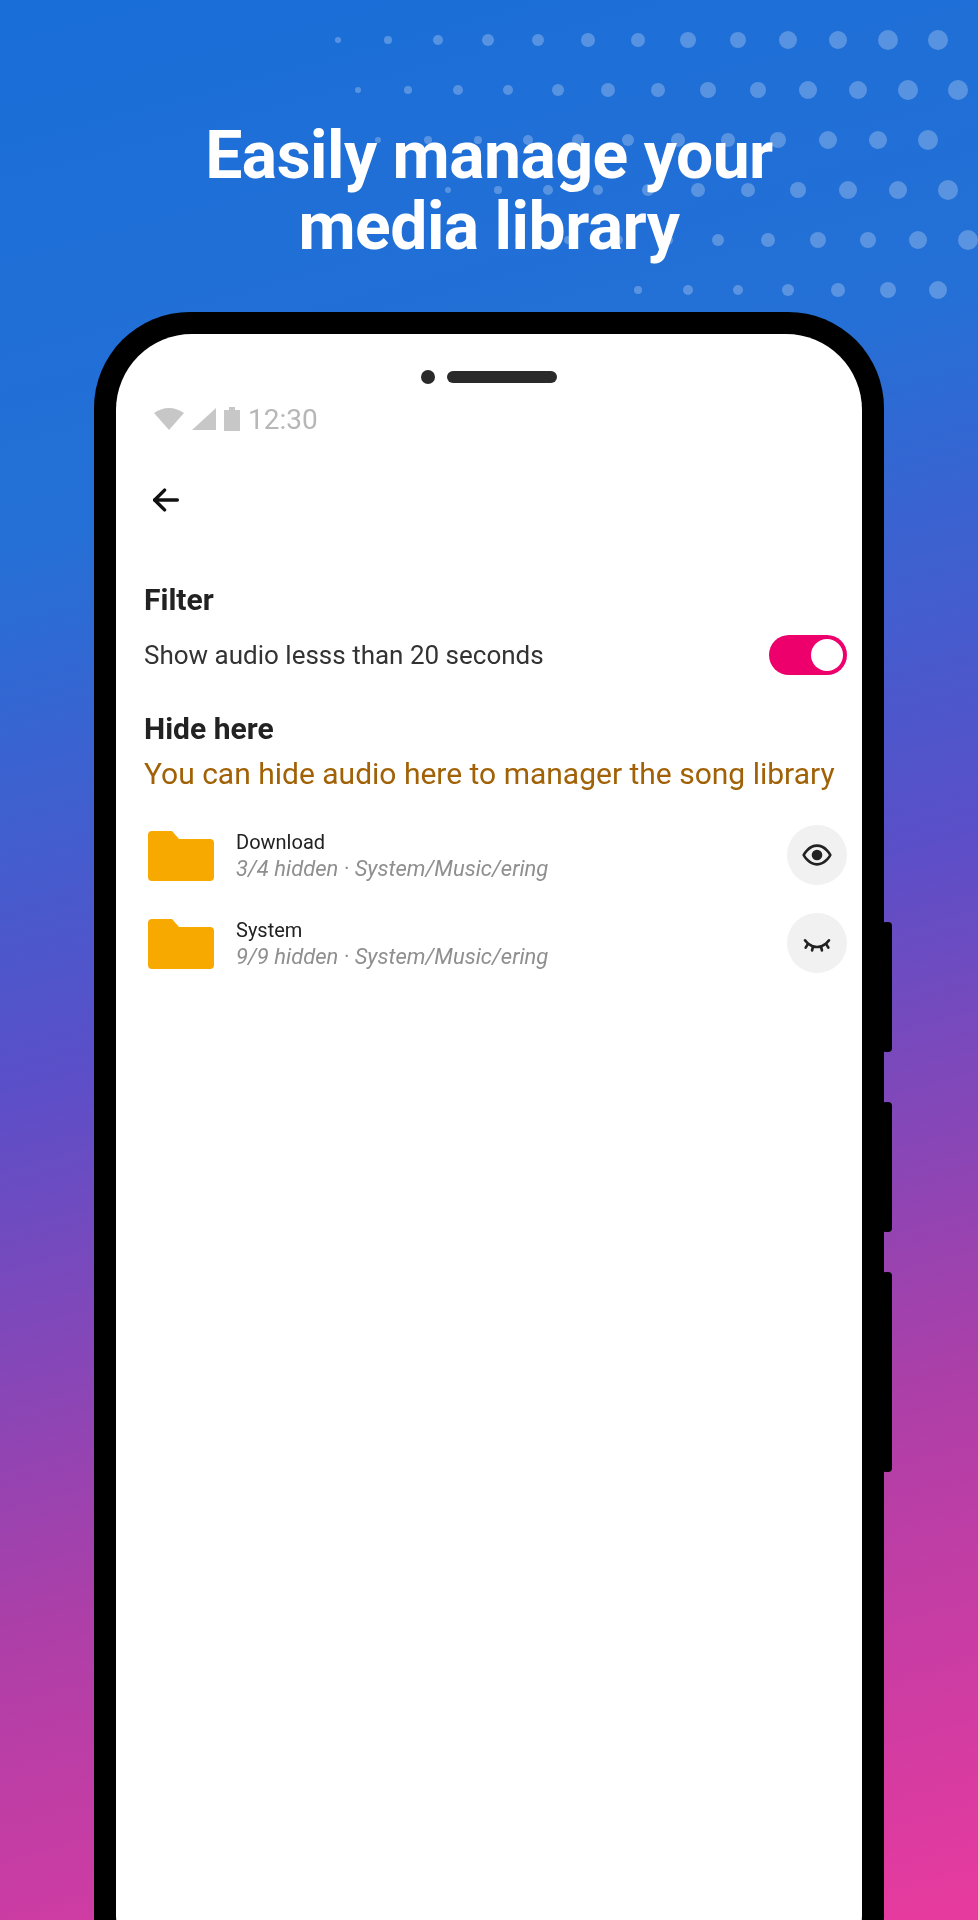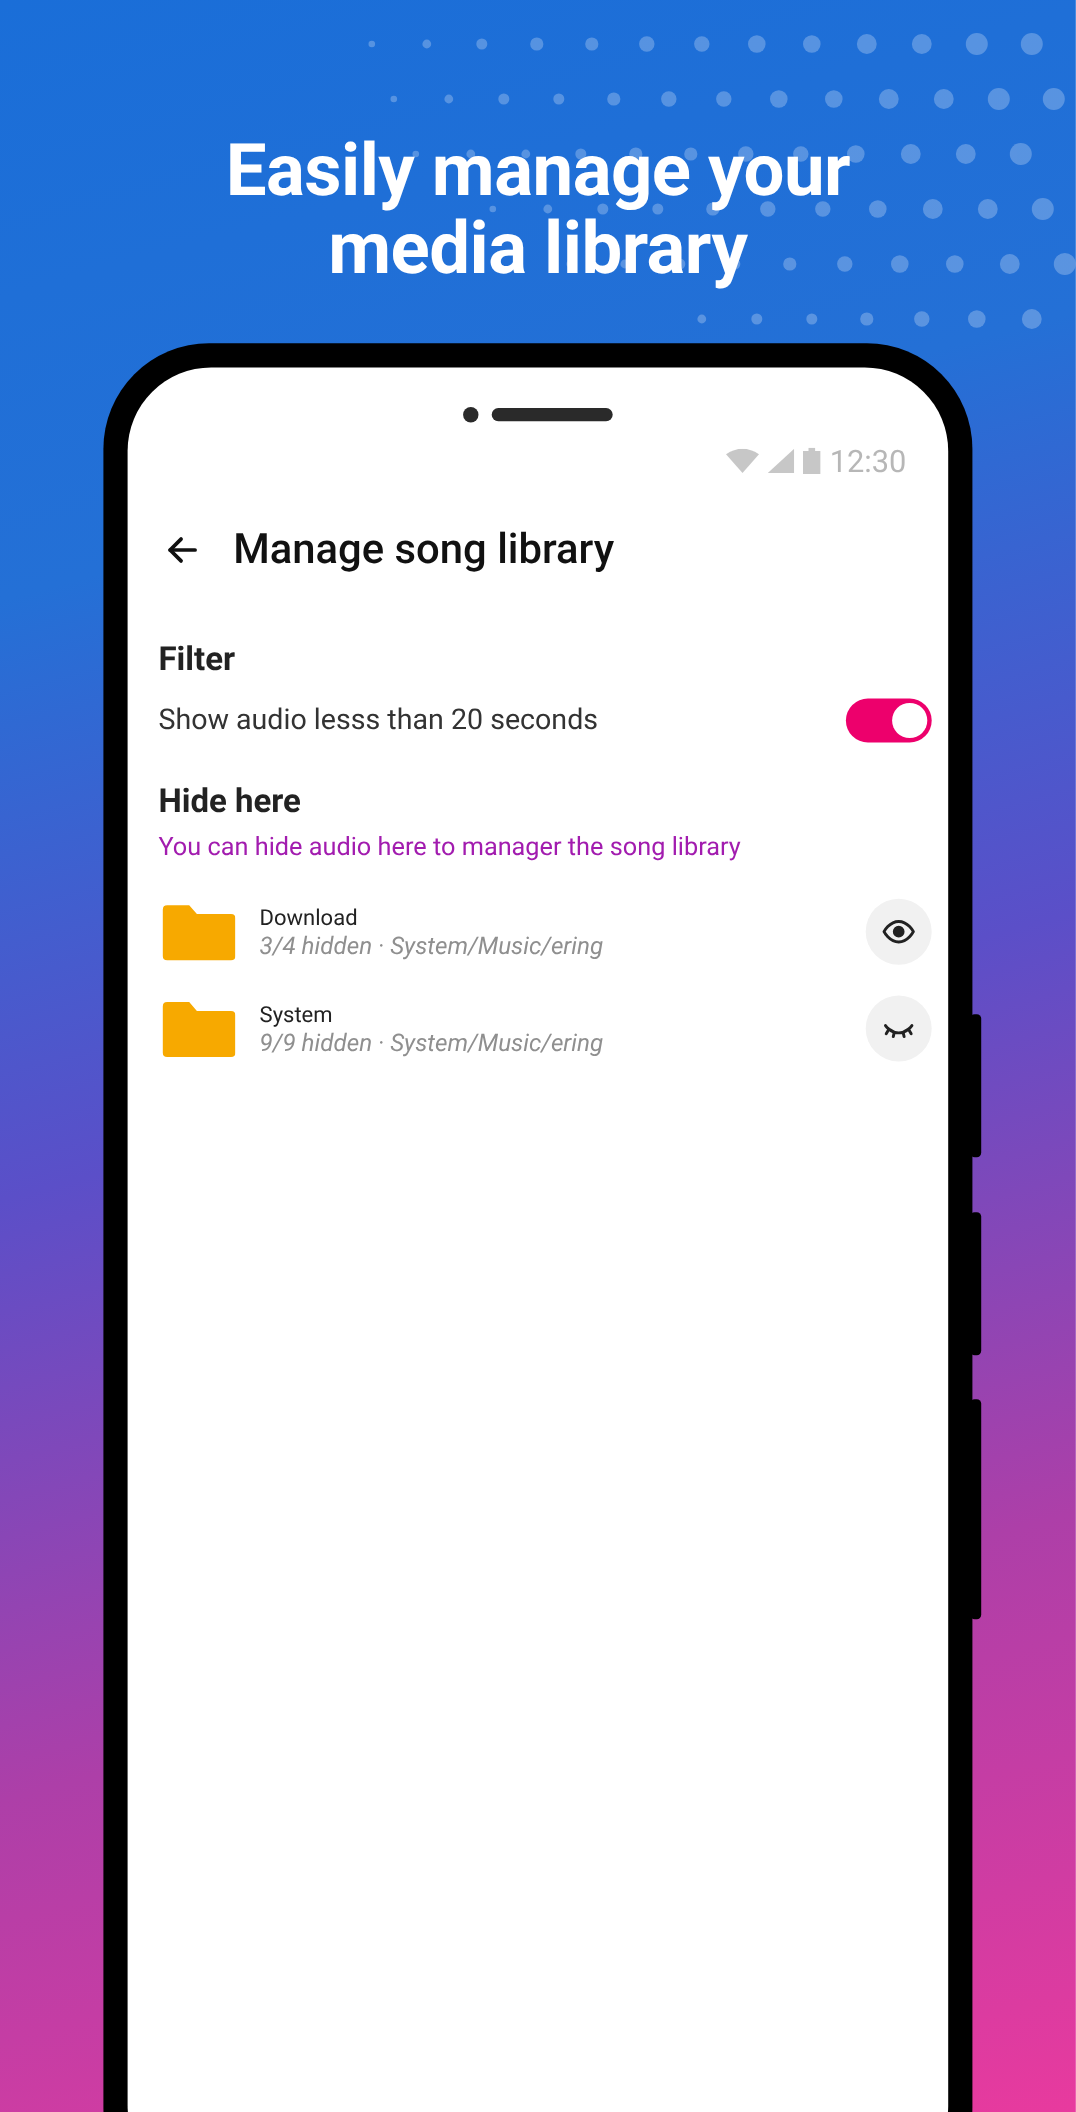--- a/index.html
+++ b/index.html
@@ -69,21 +69,20 @@
     background: #000;
     border-radius: 4px;
   }
   .side-btn.b1 { top: 610px; height: 130px; }
   .side-btn.b2 { top: 790px; height: 130px; }
   .side-btn.b3 { top: 960px; height: 200px; }
 
   
   .status-bar {
     display: flex;
-    justify-content: flex-end;
     align-items: center;
     padding: 6px 38px 0 38px;
     gap: 8px;
     color: #b7b7b7;
     font-size: 28px;
     height: 44px;
   }
   .status-bar svg { display: block; }
 
   
@@ -134,22 +133,22 @@
   }
   .toggle .knob {
     position: absolute;
     right: 4px; top: 4px;
     width: 32px; height: 32px;
     background: #fff;
     border-radius: 50%;
   }
 
   .section-sub {
-    font-size: 23px;
-    color: #a21caf;
+    font-size: 30px;
+    color: #a16207;
     margin-top: -8px;
     margin-bottom: 20px;
   }
 
   .folder-row {
     display: flex;
     align-items: center;
     gap: 22px;
     padding: 14px 0;
   }
@@ -282,21 +281,20 @@
       <span>12:30</span>
     </div>
 
     <div class="header">
       <div class="back">
         <svg width="34" height="34" viewBox="0 0 24 24" fill="none" stroke="#111" stroke-width="2.4" stroke-linecap="round" stroke-linejoin="round">
             <line x1="20" y1="12" x2="4" y2="12"></line>
             <polyline points="11 5 4 12 11 19"></polyline>
           </svg>
       </div>
-      <div class="title">Manage song library</div>
     </div>
 
     <div class="content">
 
       <div class="section-title">Filter</div>
 
       <div class="filter-row">
         <div class="label">Show audio lesss than 20 seconds</div>
         <div class="toggle">
           <div class="knob"></div>

